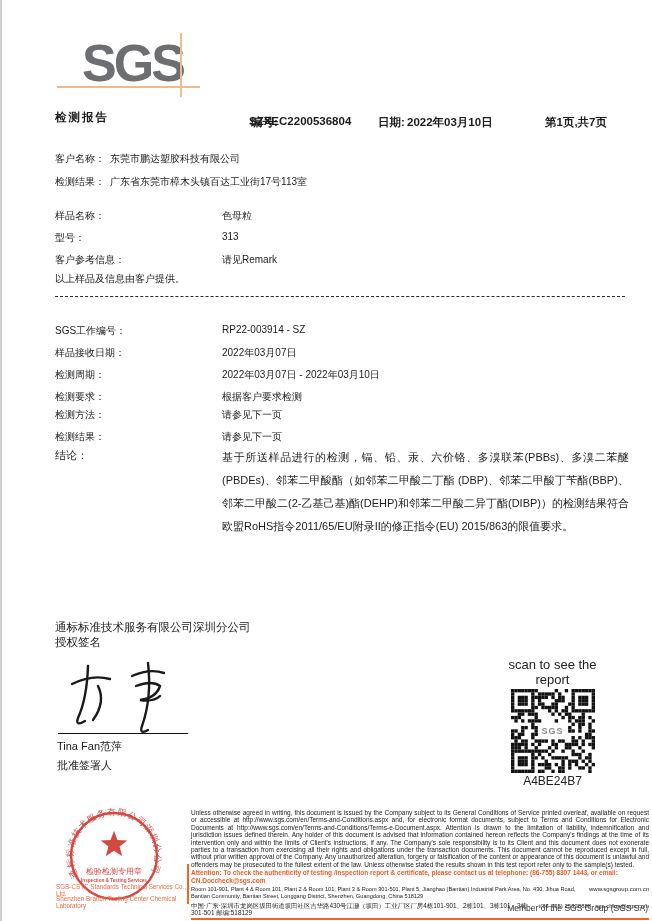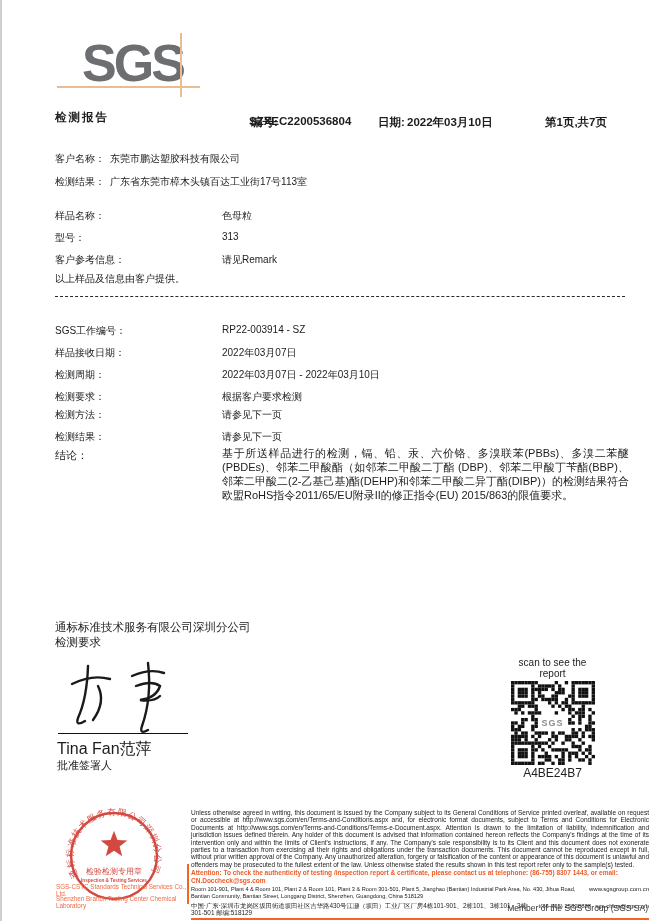--- a/index.html
+++ b/index.html
@@ -25,31 +25,31 @@
   
   .row{position:absolute;left:55px;font-size:10px;white-space:nowrap;}
   .row .lbl{display:inline-block;}
   .narrow .lbl{width:55px;}
   .narrow .val{position:absolute;left:55px;}
   .wide .val{position:absolute;left:167px;}
   .divider{position:absolute;left:55px;top:296px;width:570px;border-top:1.5px dashed #2a2a2a;}
   
   .conclusion-label{position:absolute;left:55px;top:448px;font-size:11px;}
   .conclusion-text{position:absolute;left:222px;top:446px;width:407px;font-size:11px;
-    line-height:14px;text-align:justify;}
+    line-height:23px;text-align:justify;}
   
   .sig-company{position:absolute;left:55px;top:620px;font-size:11.5px;}
   .sig-auth{position:absolute;left:55px;top:635px;font-size:11.5px;}
   .sig-svg{position:absolute;left:60px;top:658px;}
   .sig-line{position:absolute;left:58px;top:733px;width:130px;border-top:1.5px solid #111;}
-  .sig-name{position:absolute;left:57px;top:739px;font-size:16px;}
+  .sig-name{position:absolute;left:57px;top:739px;font-size:11px;}
   .sig-role{position:absolute;left:57px;top:758px;font-size:11px;}
   
   .qr-wrap{position:absolute;left:505px;top:657px;width:95px;text-align:center;}
-  .qr-caption{font-size:10px;color:#222;}
+  .qr-caption{font-size:13px;color:#222;}
   .qr-box{position:relative;width:84px;height:84px;margin:2px auto 0 auto;}
   .qr-box svg{display:block;}
   .qr-center{position:absolute;left:50%;top:50%;transform:translate(-50%,-50%);
     background:#fff;color:#8a8a8a;font-size:9px;font-weight:bold;padding:0 2px;letter-spacing:1px;}
   .qr-code-text{font-size:12px;color:#222;margin-top:1px;}
   
   .stamp{position:absolute;left:58px;top:800px;width:112px;height:112px;opacity:0.92;}
   .stamp-company-1{position:absolute;left:56px;top:883px;width:138px;font-size:6.3px;color:#ee6a45;z-index:5;}
   .stamp-company-2{position:absolute;left:56px;top:895px;width:138px;font-size:6.3px;color:#ee6a45;z-index:5;}
   .footer-vline{position:absolute;left:187px;top:864px;width:2px;height:40px;background:#f26522;}
@@ -129,21 +129,21 @@
   </div>
   <div class="row wide" style="top:430px">
     <span class="lbl">检测结果：</span>
     <span class="val">请参见下一页</span>
   </div>
 
   <div class="conclusion-label">结论：</div>
   <div class="conclusion-text">基于所送样品进行的检测，镉、铅、汞、六价铬、多溴联苯(PBBs)、多溴二苯醚(PBDEs)、邻苯二甲酸酯（如邻苯二甲酸二丁酯 (DBP)、邻苯二甲酸丁苄酯(BBP)、邻苯二甲酸二(2-乙基己基)酯(DEHP)和邻苯二甲酸二异丁酯(DIBP)）的检测结果符合欧盟RoHS指令2011/65/EU附录II的修正指令(EU) 2015/863的限值要求。</div>
 
   <div class="sig-company">通标标准技术服务有限公司深圳分公司</div>
-  <div class="sig-auth">检测要求</div>
+  <div class="sig-auth">授权签名</div>
   <svg class="sig-svg" width="140" height="78" viewBox="0 0 140 78">
     <g fill="none" stroke="#1a1a1a" stroke-width="2.4" stroke-linecap="round">
       <path d="M12,26 Q32,16 50,21"></path>
       <path d="M28,8 Q27,40 18,60 Q15,69 25,63"></path>
       <path d="M38,28 Q46,44 33,62"></path>
       <path d="M72,18 Q90,10 104,15"></path>
       <path d="M76,28 Q92,22 100,28 Q96,40 80,42 Q94,44 100,38"></path>
       <path d="M88,5 Q92,40 82,68 Q79,77 88,72"></path>
     </g>
   </svg>

